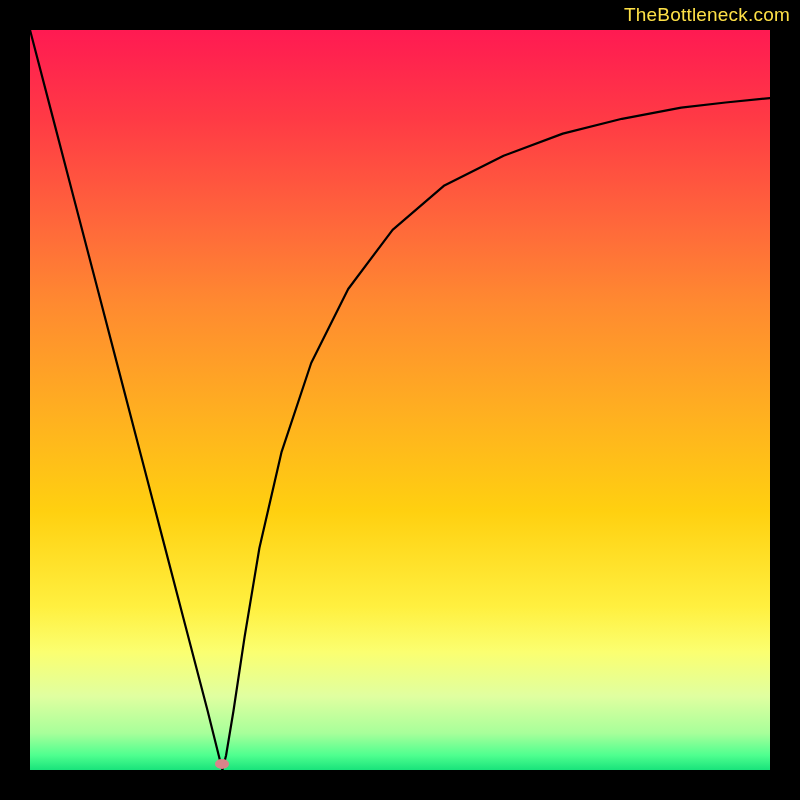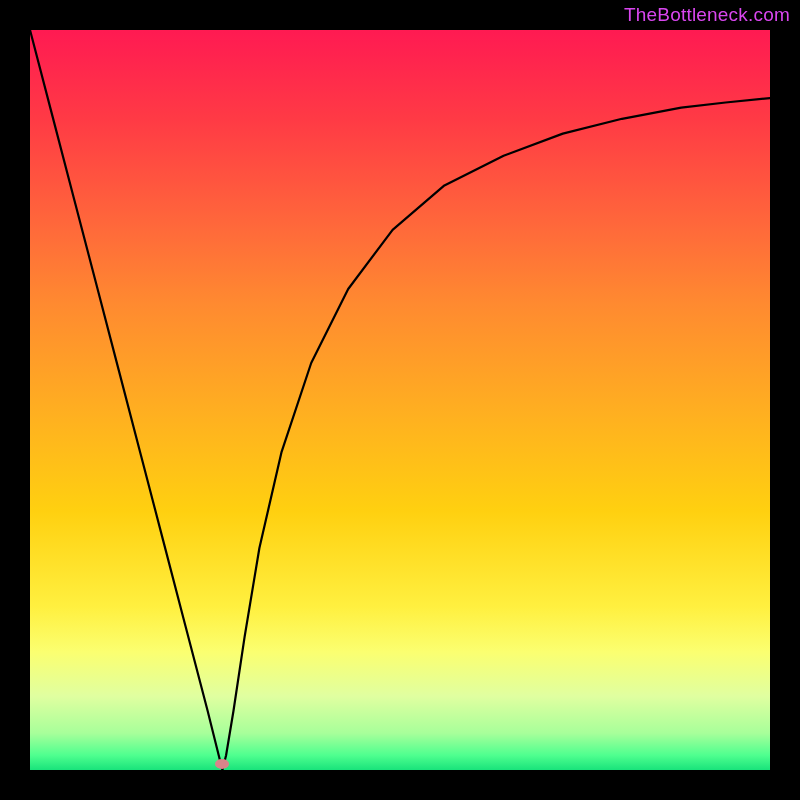--- a/index.html
+++ b/index.html
@@ -45,21 +45,21 @@
     left: 0;
     width: 740px;
     height: 740px;
   }
   .watermark {
     position: absolute;
     top: 4px;
     right: 10px;
     font-family: Arial, Helvetica, sans-serif;
     font-size: 19px;
-    color: #d946ef;
+    color: #fde047;
     font-weight: 500;
     letter-spacing: 0.2px;
   }
   .marker {
     position: absolute;
     width: 14px;
     height: 10px;
     background: #d9848a;
     border-radius: 50%;
   }

